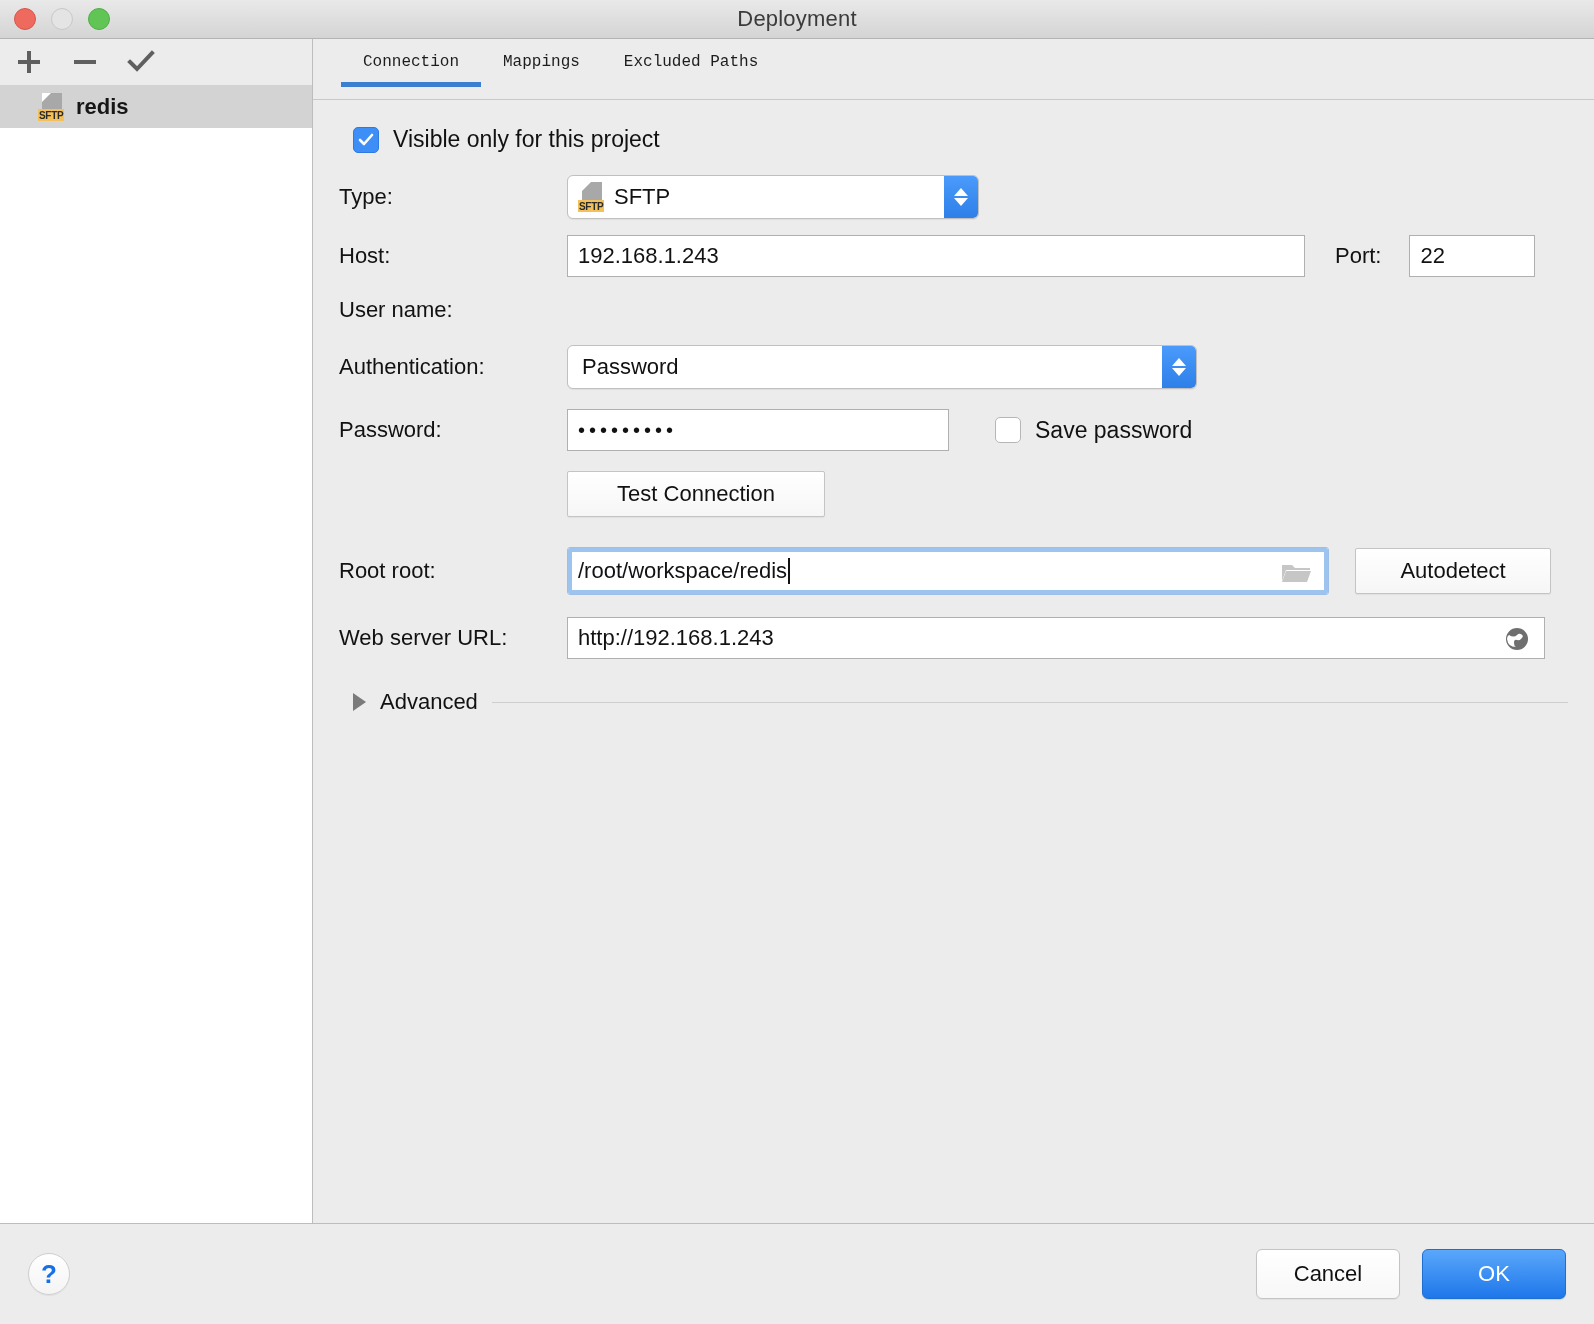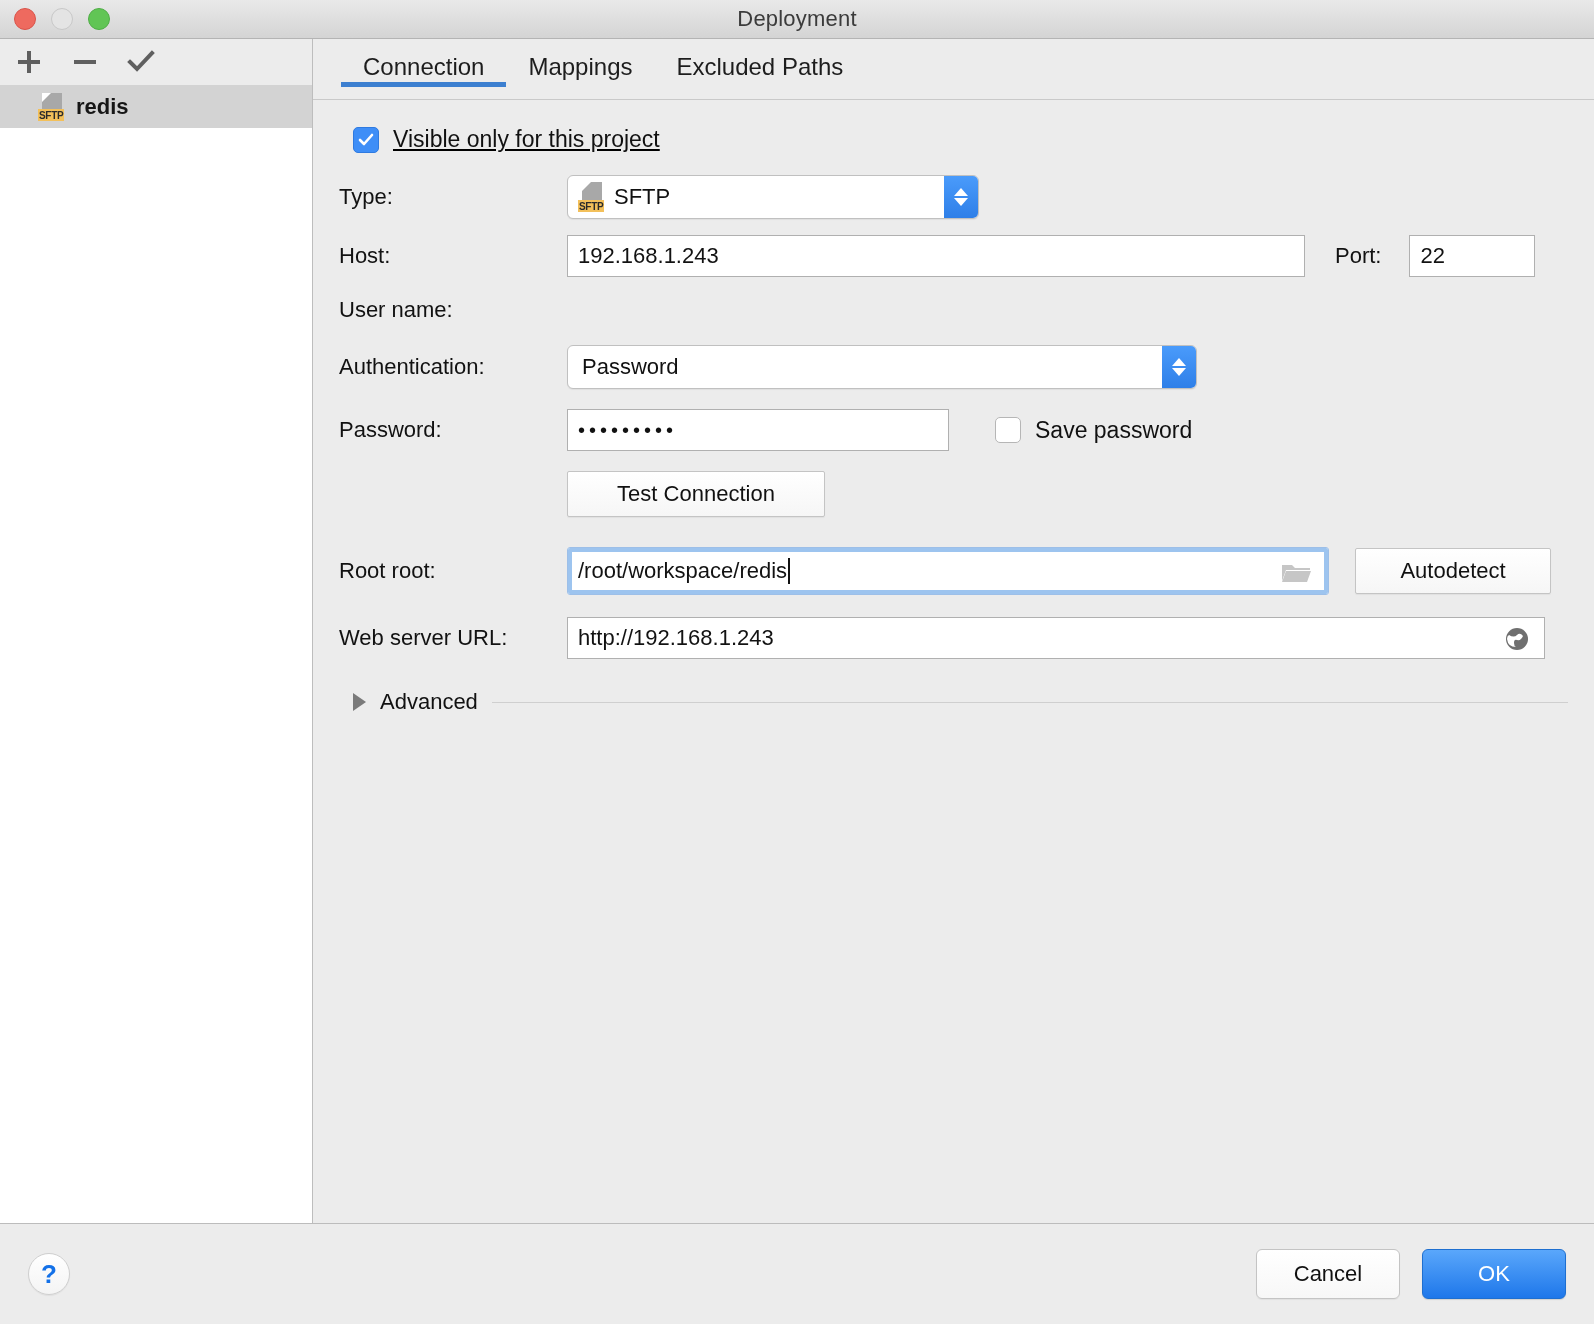--- a/index.html
+++ b/index.html
@@ -157,26 +157,27 @@
   .tabbar {
     height: 60px;
     flex: 0 0 60px;
     display: flex;
     align-items: flex-start;
     padding-left: 28px;
     position: relative;
     border-bottom: 1px solid #c9c9c9;
   }
   .tab {
-    font-size: 24px;
+    font-size: 16px;
     color: #1d1d1d;
     padding: 14px 22px 0 22px;
     height: 46px;
     box-sizing: border-box;
     position: relative;
+    font-family: Liberation Mono, monospace;
   }
   .tab.active::after {
     content: "";
     position: absolute;
     left: 0; right: 0; bottom: -2px;
     height: 5px;
     background: #3c7fd0;
   }
 
   .form {
@@ -191,21 +192,21 @@
     margin-bottom: 16px;
   }
   .label {
     font-size: 22px;
     color: #121212;
     width: 228px;
     flex: 0 0 228px;
   }
 
   
-  .checkbox-row { margin-bottom: 22px; margin-left: 14px; text-decoration: underline; }
+  .checkbox-row { margin-bottom: 22px; margin-left: 14px; }
   .cb {
     width: 26px; height: 26px;
     border-radius: 5px;
     box-sizing: border-box;
     display: flex;
     align-items: center;
     justify-content: center;
     flex: 0 0 26px;
   }
   .cb.checked {

